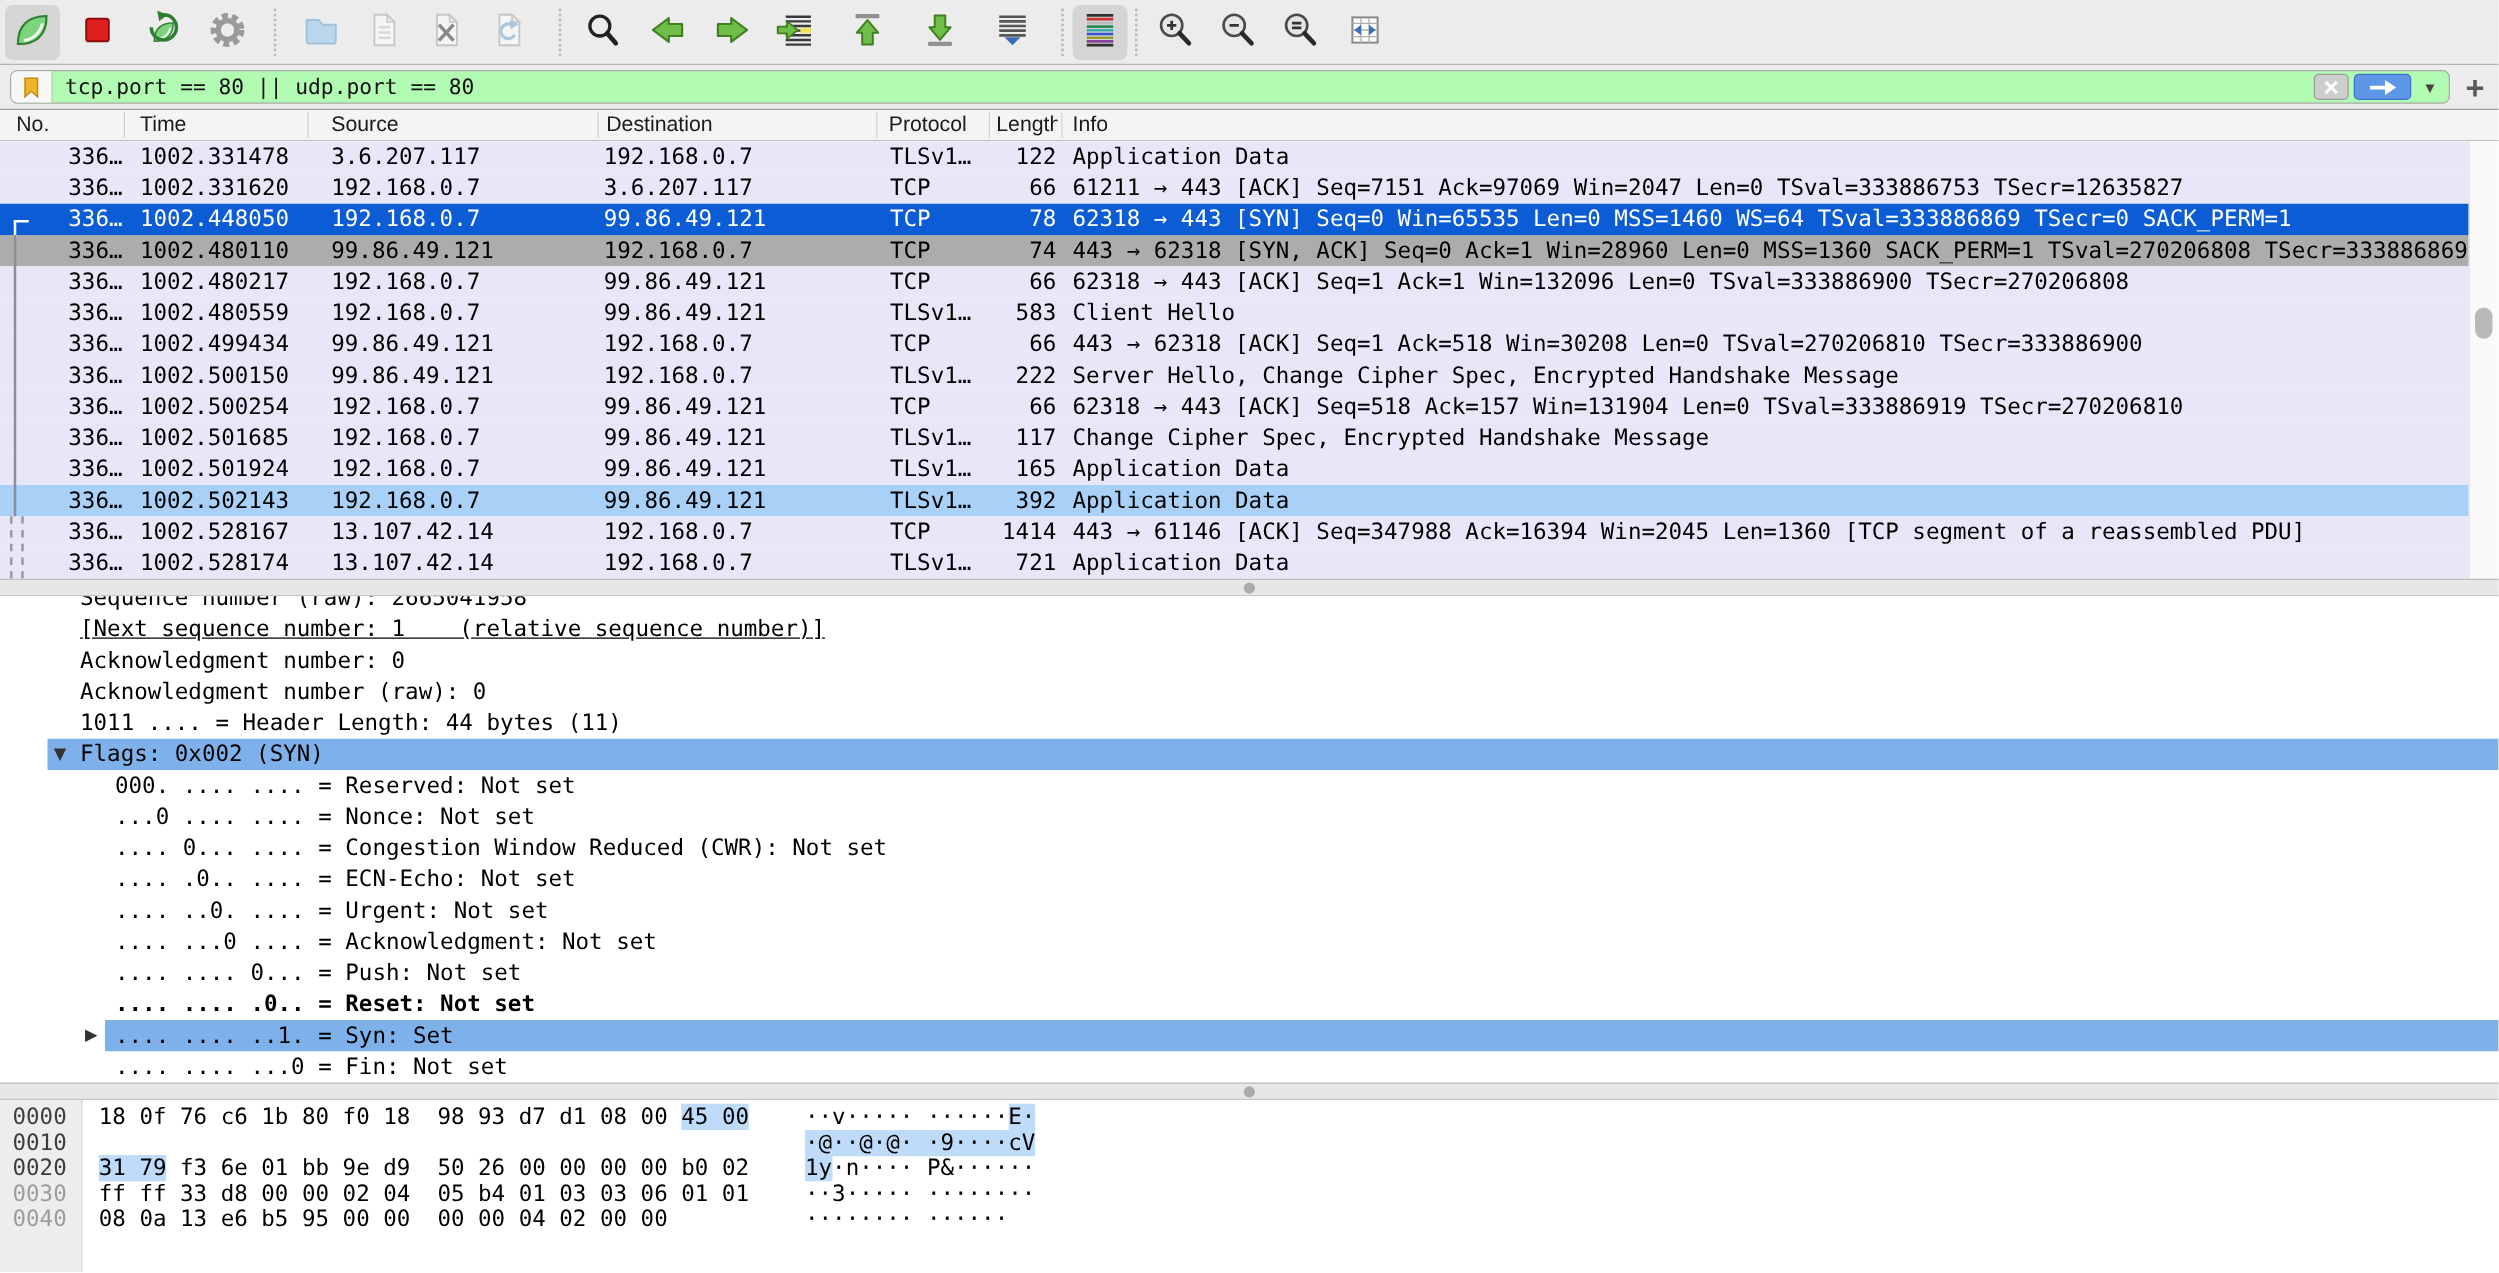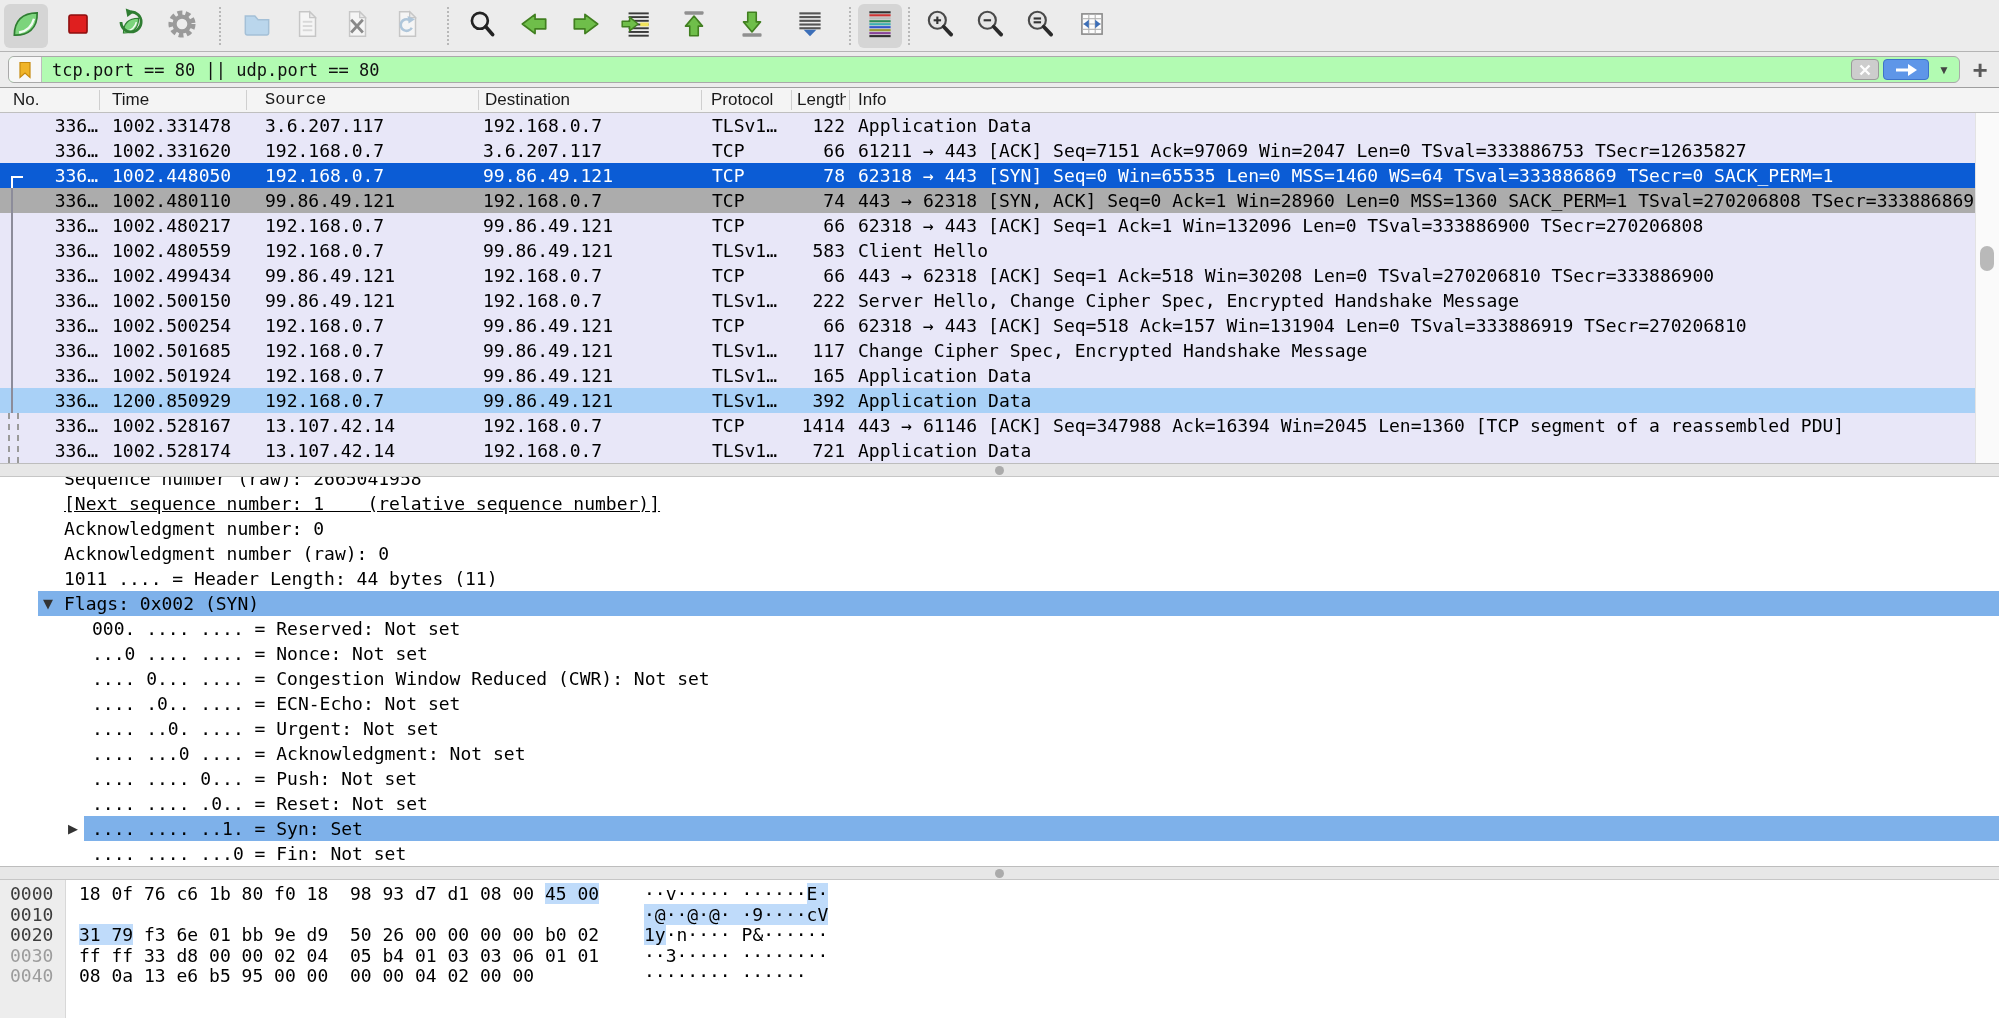--- a/index.html
+++ b/index.html
@@ -262,21 +262,21 @@
       </svg>
     </div>
     <div id="filtercaret" class="ffbtn">▼</div>
   </div>
   <div id="addbtn">+</div>
 </div>
 
 <div id="listheader">
     <div class="hcell" style="left: 13px; max-width: 80px;">No.</div>
     <div class="hcell" style="left: 112px; max-width: 140px;">Time</div>
-    <div class="hcell" style="left: 265px; max-width: 210px; font-family: Liberation Mono, monospace;">Source</div>
+    <div class="hcell" style="left: 265px; max-width: 210px;">Source</div>
     <div class="hcell" style="left: 485px; max-width: 210px;">Destination</div>
     <div class="hcell" style="left: 711px; max-width: 78px;">Protocol</div>
     <div class="hcell" style="left: 797px; max-width: 49px;">Length</div>
     <div class="hcell" style="left: 858px; max-width: 300px;">Info</div>
     <div class="hsep" style="left: 99px;"></div>
     <div class="hsep" style="left: 246px;"></div>
     <div class="hsep" style="left: 478px;"></div>
     <div class="hsep" style="left: 701px;"></div>
     <div class="hsep" style="left: 791px;"></div>
     <div class="hsep" style="left: 849px;"></div>
@@ -376,21 +376,21 @@
       <span class="c-no">336…</span>
       <span class="c-time">1002.501924</span>
       <span class="c-src">192.168.0.7</span>
       <span class="c-dst">99.86.49.121</span>
       <span class="c-proto">TLSv1…</span>
       <span class="c-len">165</span>
       <span class="c-info">Application Data</span>
     </div>
     <div class="prow mono marked" style="top: 275px;">
       <span class="c-no">336…</span>
-      <span class="c-time">1200.850929</span>
+      <span class="c-time">1002.502143</span>
       <span class="c-src">192.168.0.7</span>
       <span class="c-dst">99.86.49.121</span>
       <span class="c-proto">TLSv1…</span>
       <span class="c-len">392</span>
       <span class="c-info">Application Data</span>
     </div>
     <div class="prow mono" style="top: 300px;">
       <span class="c-no">336…</span>
       <span class="c-time">1002.528167</span>
       <span class="c-src">13.107.42.14</span>
@@ -428,21 +428,21 @@
     <div class="dline" style="top: 64px;"><span class="txt" style="left: 64px;">Acknowledgment number (raw): 0</span></div>
     <div class="dline" style="top: 89px;"><span class="txt" style="left: 64px;">1011 .... = Header Length: 44 bytes (11)</span></div>
     <div class="dline" style="top: 114px;"><div class="bar" style="left: 38px;"></div><span class="exp" style="left: 43px;">▼</span><span class="txt" style="left: 64px;">Flags: 0x002 (SYN)</span></div>
     <div class="dline" style="top: 139px;"><span class="txt" style="left: 92px;">000. .... .... = Reserved: Not set</span></div>
     <div class="dline" style="top: 164px;"><span class="txt" style="left: 92px;">...0 .... .... = Nonce: Not set</span></div>
     <div class="dline" style="top: 189px;"><span class="txt" style="left: 92px;">.... 0... .... = Congestion Window Reduced (CWR): Not set</span></div>
     <div class="dline" style="top: 214px;"><span class="txt" style="left: 92px;">.... .0.. .... = ECN-Echo: Not set</span></div>
     <div class="dline" style="top: 239px;"><span class="txt" style="left: 92px;">.... ..0. .... = Urgent: Not set</span></div>
     <div class="dline" style="top: 264px;"><span class="txt" style="left: 92px;">.... ...0 .... = Acknowledgment: Not set</span></div>
     <div class="dline" style="top: 289px;"><span class="txt" style="left: 92px;">.... .... 0... = Push: Not set</span></div>
-    <div class="dline" style="top: 314px;"><span class="txt" style="left: 92px;">.... .... .0.. = Reset: Not set</span></div>
+    <div class="dline" style="top: 314px;"><span class="txt" style="left: 92px; font-weight: bold;">.... .... .0.. = Reset: Not set</span></div>
     <div class="dline" style="top: 339px;"><div class="bar" style="left: 84px;"></div><span class="exp" style="left: 68px;">▶</span><span class="txt" style="left: 92px;">.... .... ..1. = Syn: Set</span></div>
     <div class="dline" style="top: 364px;"><span class="txt" style="left: 92px;">.... .... ...0 = Fin: Not set</span></div>
   </div>
 
 <div class="splitter" style="top:866px;">
     <div class="grip"></div>
   </div>
 
 <div id="hexpane" class="mono">
   <div id="hexgutter"></div>

